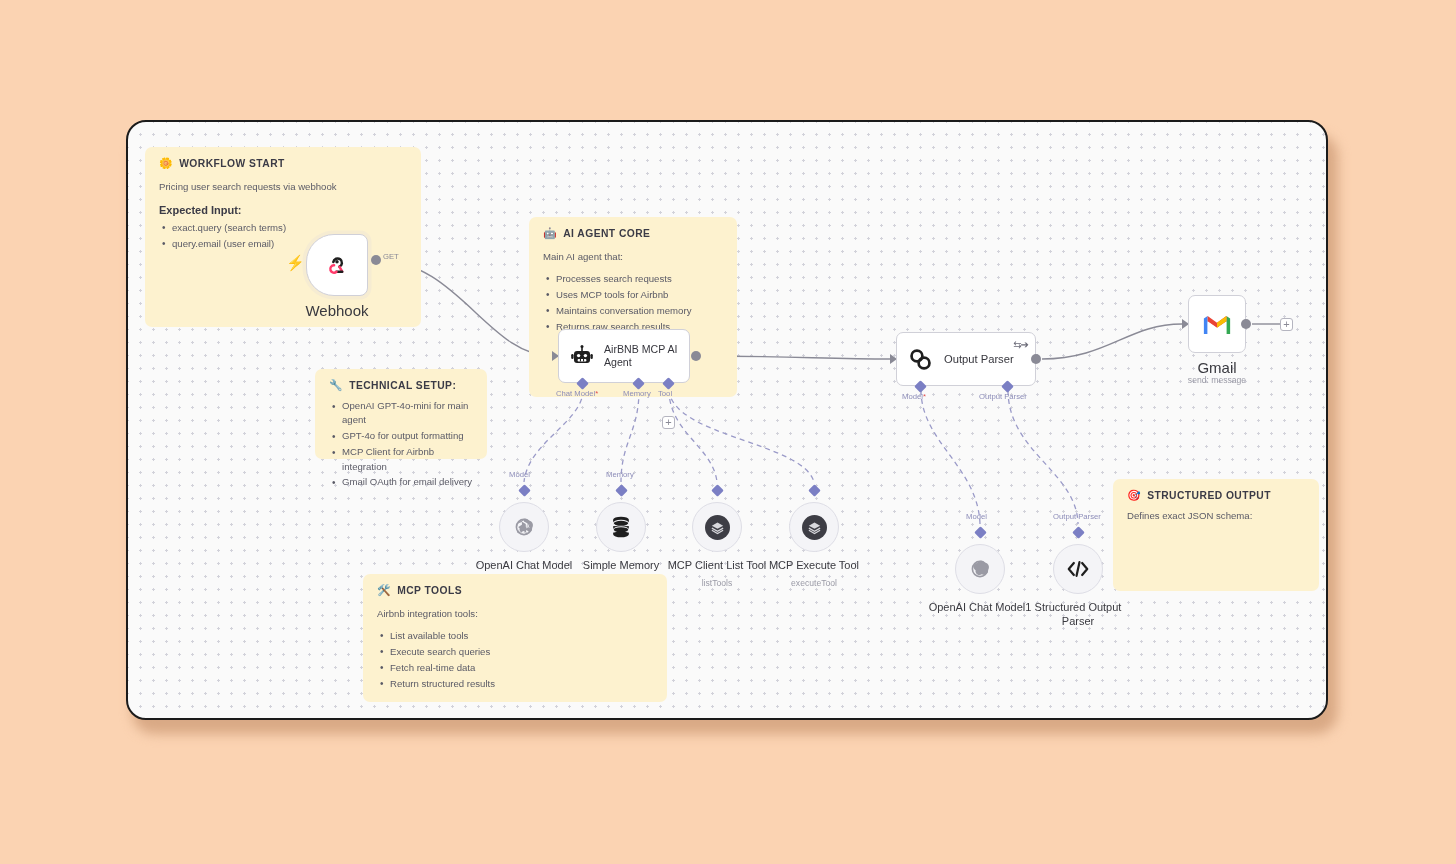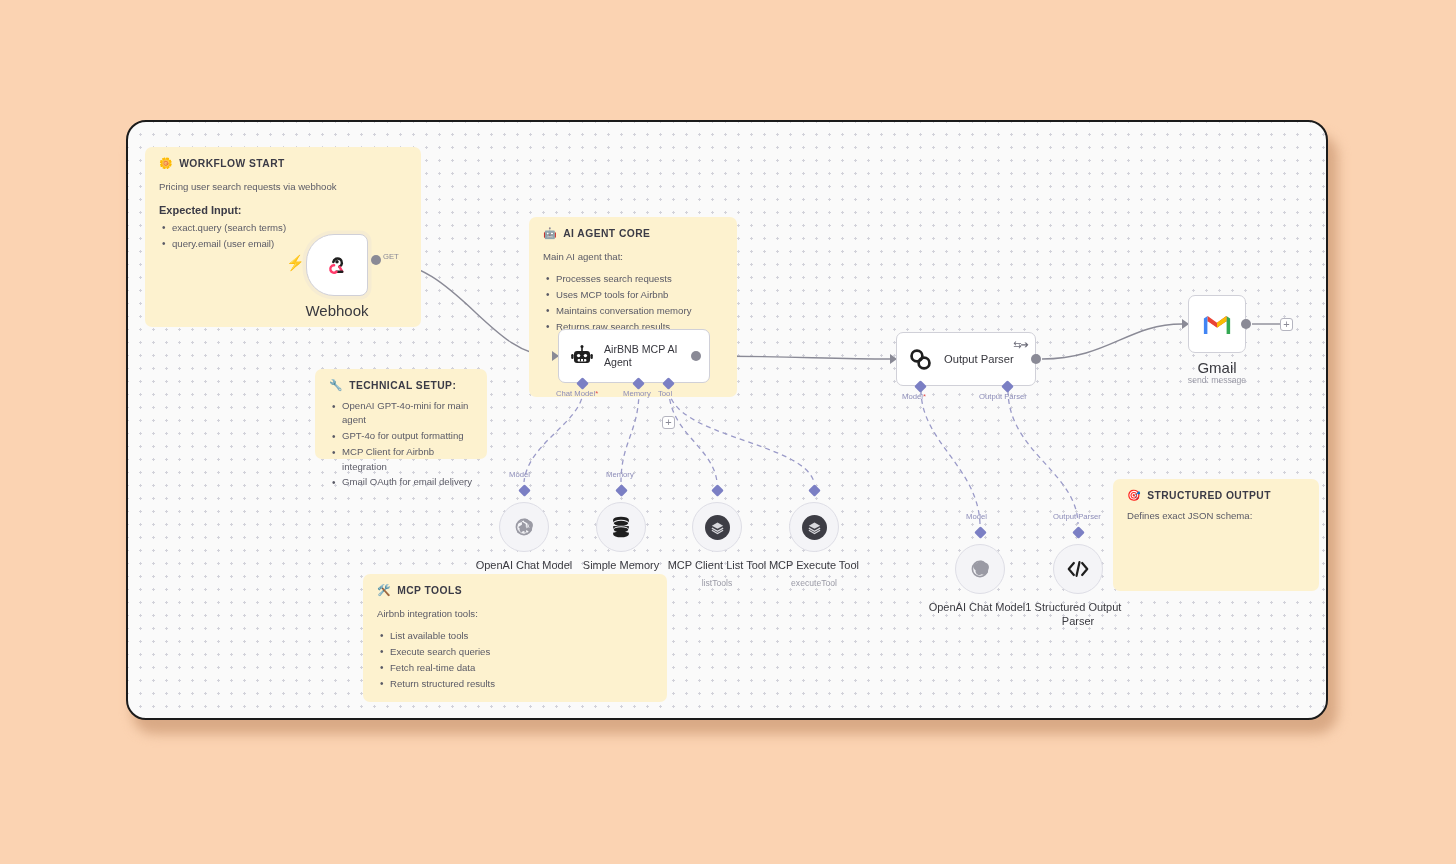--- a/index.html
+++ b/index.html
@@ -88,21 +88,21 @@
   #node-webhook {
     left: 178px; top: 112px; width: 62px; height: 62px;
     border-radius: 28px 8px 8px 28px;
     justify-content: center;
     box-shadow: 0 0 0 3.5px #f6ecd2;
   }
   #node-webhook .wh-icon { width: 26px; height: 26px; }
   #label-webhook { top: 180px; left: 209px; }
 
   #node-ai-agent {
-    left: 430px; top: 207px; width: 152px; height: 54px;
+    left: 430px; top: 207px; width: 132px; height: 54px;
     padding-left: 11px; gap: 10px;
   }
   #node-ai-agent .agent-name {
     font-size: 10.6px; color: #36363d; line-height: 1.25; width: 76px;
   }
 
   #node-output-parser {
     left: 768px; top: 210px; width: 140px; height: 54px;
     padding-left: 11px; gap: 11px;
   }

